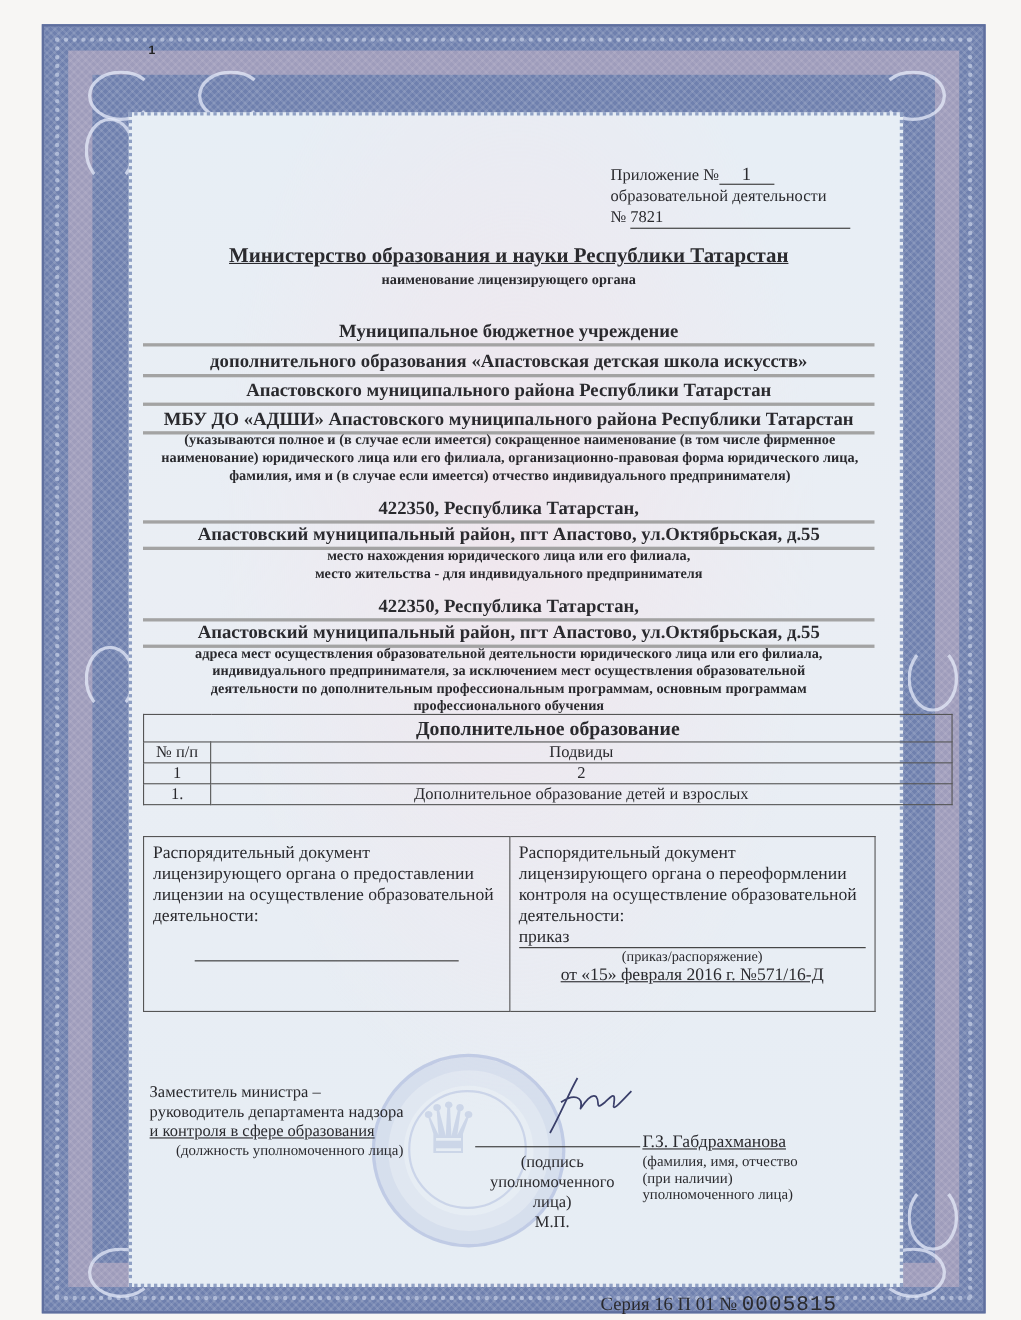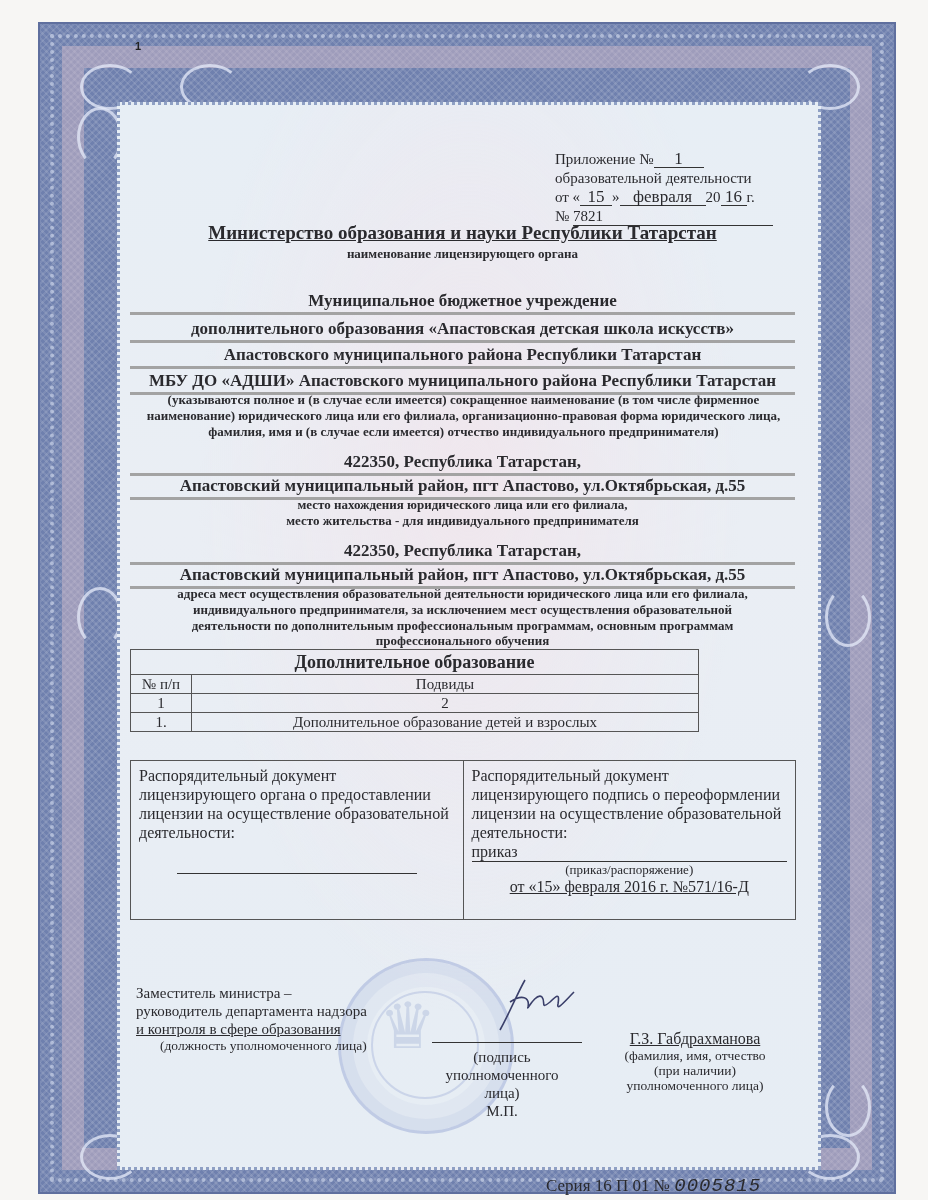--- a/index.html
+++ b/index.html
@@ -50,21 +50,21 @@
   .center-line {
     position: absolute; left: 130px; width: 665px; text-align: center; font-weight: bold;
   }
   .uline { border-bottom: 3px solid #a3a3a3; }
   .ministry { top: 222px; font-size: 19px; }
   .ministry span { text-decoration: underline; }
   .caption { font-size: 13px; line-height: 16px; }
   .fieldline { font-size: 17px; line-height: 22px; }
   .note { font-size: 13px; line-height: 16px; }
   table.subtypes {
-    position: absolute; left: 130px; top: 649px; width: 569px; border-collapse: collapse;
+    position: absolute; left: 130px; top: 649px; width: 736px; border-collapse: collapse;
     font-size: 15px;
   }
   table.subtypes td { border: 1px solid #555; text-align: center; padding: 0 4px; height: 18px; }
   table.subtypes .title { font-size: 18px; font-weight: bold; height: 24px; }
   table.subtypes .numcol { width: 52px; }
   table.docs {
     position: absolute; left: 130px; top: 760px; width: 666px; border-collapse: collapse;
     font-size: 16px; line-height: 19px;
   }
   table.docs td { border: 1px solid #555; vertical-align: top; padding: 5px 8px; width: 50%; height: 148px; }
@@ -80,21 +80,21 @@
     border: 3px solid rgba(120,140,200,0.35);
     box-shadow: inset 0 0 0 12px rgba(150,165,215,0.12), inset 0 0 0 26px rgba(150,165,215,0.08);
   }
   .stamp-inner {
     position: absolute; left: 30px; top: 30px; width: 104px; height: 104px; border-radius: 50%;
     border: 2px solid rgba(120,140,200,0.25);
   }
   .eagle { position: absolute; left: 38px; top: 34px; font-size: 64px; color: rgba(110,130,190,0.22); line-height: 1; }
   .signature { position: absolute; left: 470px; top: 972px; width: 120px; height: 60px; }
   .series { left: 546px; top: 1138px; font-size: 17px; }
-  .series .num { font-family: "Liberation Mono", "DejaVu Sans Mono", monospace; font-size: 19px; letter-spacing: 1px; font-style: italic; }
+  .series .num { font-family: "Liberation Mono", "DejaVu Sans Mono", monospace; font-size: 19px; letter-spacing: 1px; }
 </style>
 </head>
 <body>
 
 <div class="frame">
   <div class="frame-band"></div>
   <div class="frame-pink"></div>
   <div class="swirl" style="left:40px;top:40px"></div>
   <div class="swirl" style="left:30px;top:90px;transform:rotate(90deg)"></div>
   <div class="swirl" style="left:140px;top:40px"></div>
@@ -107,23 +107,20 @@
 </div>
 <div class="panel"></div>
 <div class="page-num">1</div>
 
 <div class="abs appendix">
   <div>
     <span>Приложение №</span><span class="fill" style="width:50px">1</span>
   </div>
   <div>образовательной деятельности</div>
   <div>
-    <span>от «</span><span class="fill" style="width:32px">15</span><span>»</span><span class="fill" style="width:86px">февраля</span><span>20</span><span class="fill" style="width:26px">16</span><span>г.</span>
-  </div>
-  <div>
     <span>№</span>
     <span class="fill" style="width:200px;text-align:left;font-size:15px">7821</span>
   </div>
 </div>
 
 <div class="center-line ministry">
   <span>Министерство образования и науки Республики Татарстан</span>
 </div>
 <div class="center-line caption" style="top:246px">наименование лицензирующего органа</div>
 
@@ -166,21 +163,21 @@
   </table>
 
 <table class="docs">
   <tbody>
       <tr>
     <td>
       <div>Распорядительный документ лицензирующего органа о предоставлении лицензии на осуществление образовательной деятельности:</div>
       <div class="blank"></div>
     </td>
     <td>
-      <div>Распорядительный документ лицензирующего подпись о переоформлении лицензии на осуществление образовательной деятельности:</div>
+      <div>Распорядительный документ лицензирующего органа о переоформлении контроля на осуществление образовательной деятельности:</div>
       <div class="order">приказ</div>
       <div class="sub">(приказ/распоряжение)</div>
       <div class="date">от «15» февраля 2016 г. №571/16-Д</div>
     </td>
   </tr>
 </tbody>
   </table>
 
 <div class="stamp">
   <div class="stamp-inner"></div>
@@ -198,21 +195,21 @@
 <svg class="signature" viewBox="0 0 120 60">
   <path d="M30 58 C40 40, 48 20, 55 8 M40 30 C52 22, 60 25, 58 35 C56 40, 66 20, 72 25 C76 30, 70 38, 80 30 C86 24, 90 20, 88 32 C86 40, 96 28, 104 20" fill="none" stroke="#3a3f6a" stroke-width="1.6"></path>
 </svg>
 
 <div class="abs sig small" style="left:432px;top:1011px;width:140px;text-align:center">
   <div>(подпись</div>
   <div>уполномоченного лица)</div>
   <div style="font-size:15px;line-height:18px">М.П.</div>
 </div>
 
-<div class="abs sig" style="left:600px;top:993px;width:190px;text-align:center">
+<div class="abs sig" style="left:584px;top:993px;width:190px;">
   <div class="u" style="font-size:16px">Г.З. Габдрахманова</div>
   <div class="small">(фамилия, имя, отчество</div>
   <div class="small">(при наличии)</div>
   <div class="small">уполномоченного лица)</div>
 </div>
 
 <div class="abs series">
   <span>Серия</span>
   <span>16 П 01</span>
   <span>№</span>

